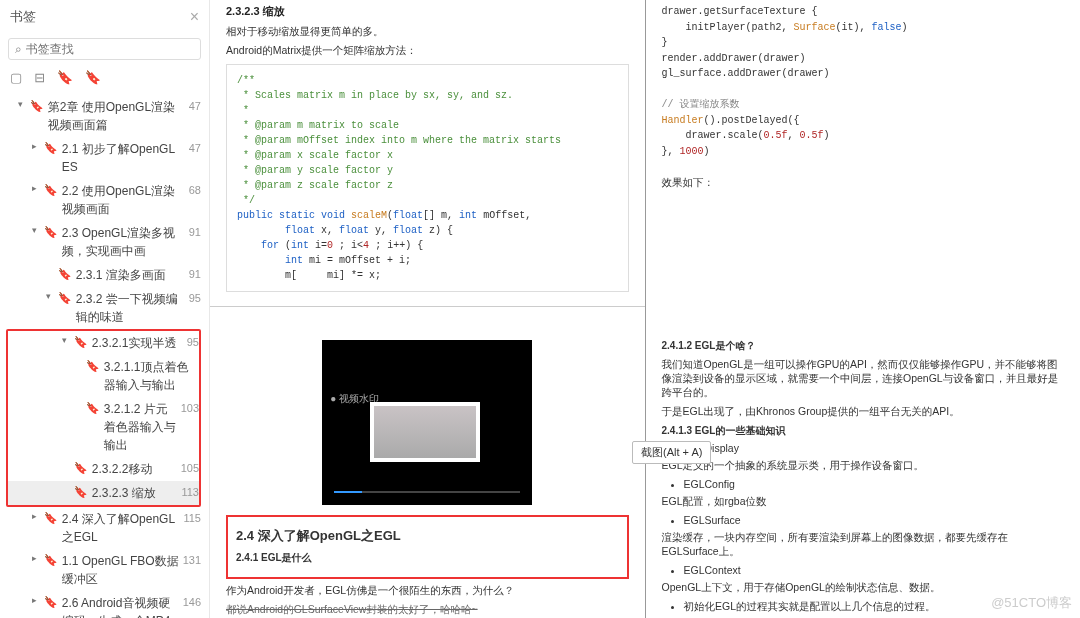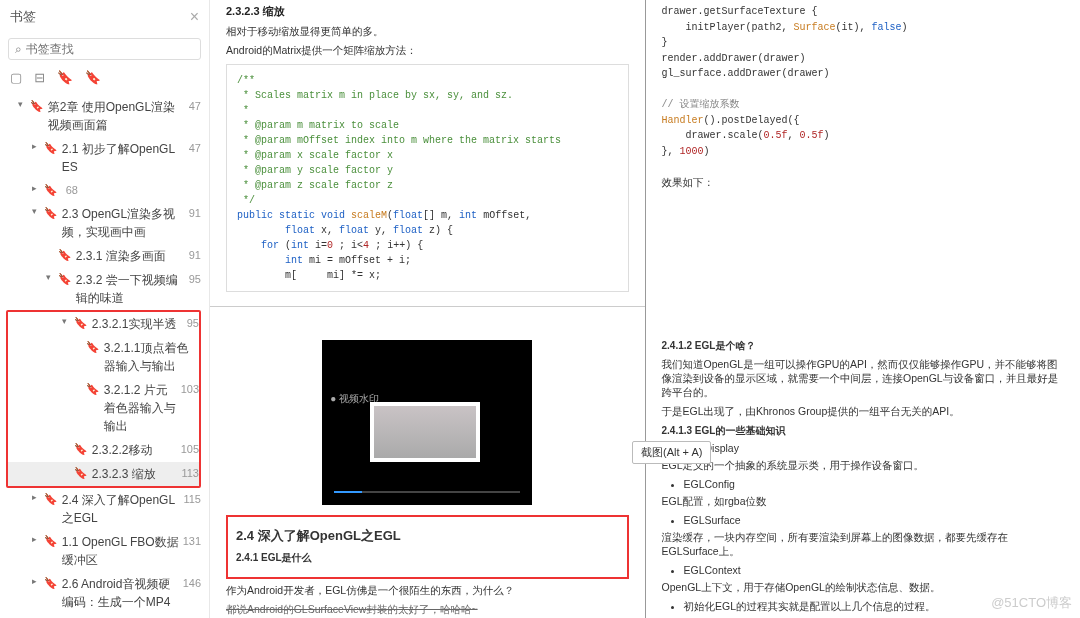--- a/index.html
+++ b/index.html
@@ -81,20 +81,21 @@
         </div>
       <div class="node ind2">
           <span class="caret">▸</span>
           <span class="bm">🔖</span>
           <span class="label">2.1 初步了解OpenGL ES</span>
           <span class="pg">47</span>
         </div>
       <div class="node ind2">
           <span class="caret">▸</span>
           <span class="bm">🔖</span>
+          <span class="label">2.2 使用OpenGL渲染视频画面</span>
           <span class="pg">68</span>
         </div>
       <div class="node ind2">
           <span class="caret">▾</span>
           <span class="bm">🔖</span>
           <span class="label">2.3 OpenGL渲染多视频，实现画中画</span>
           <span class="pg">91</span>
         </div>
       <div class="node ind3">
           <span class="caret"></span>

